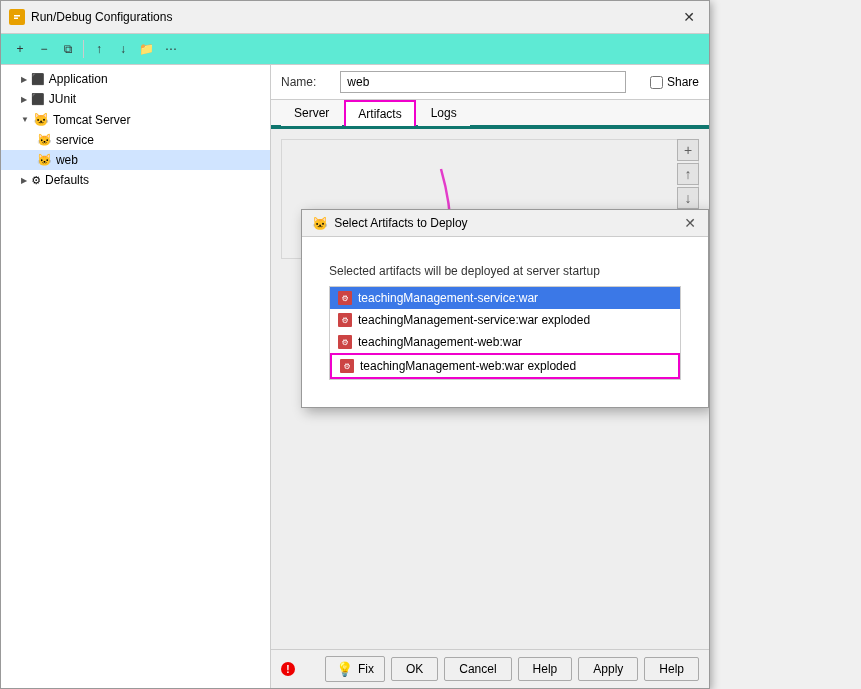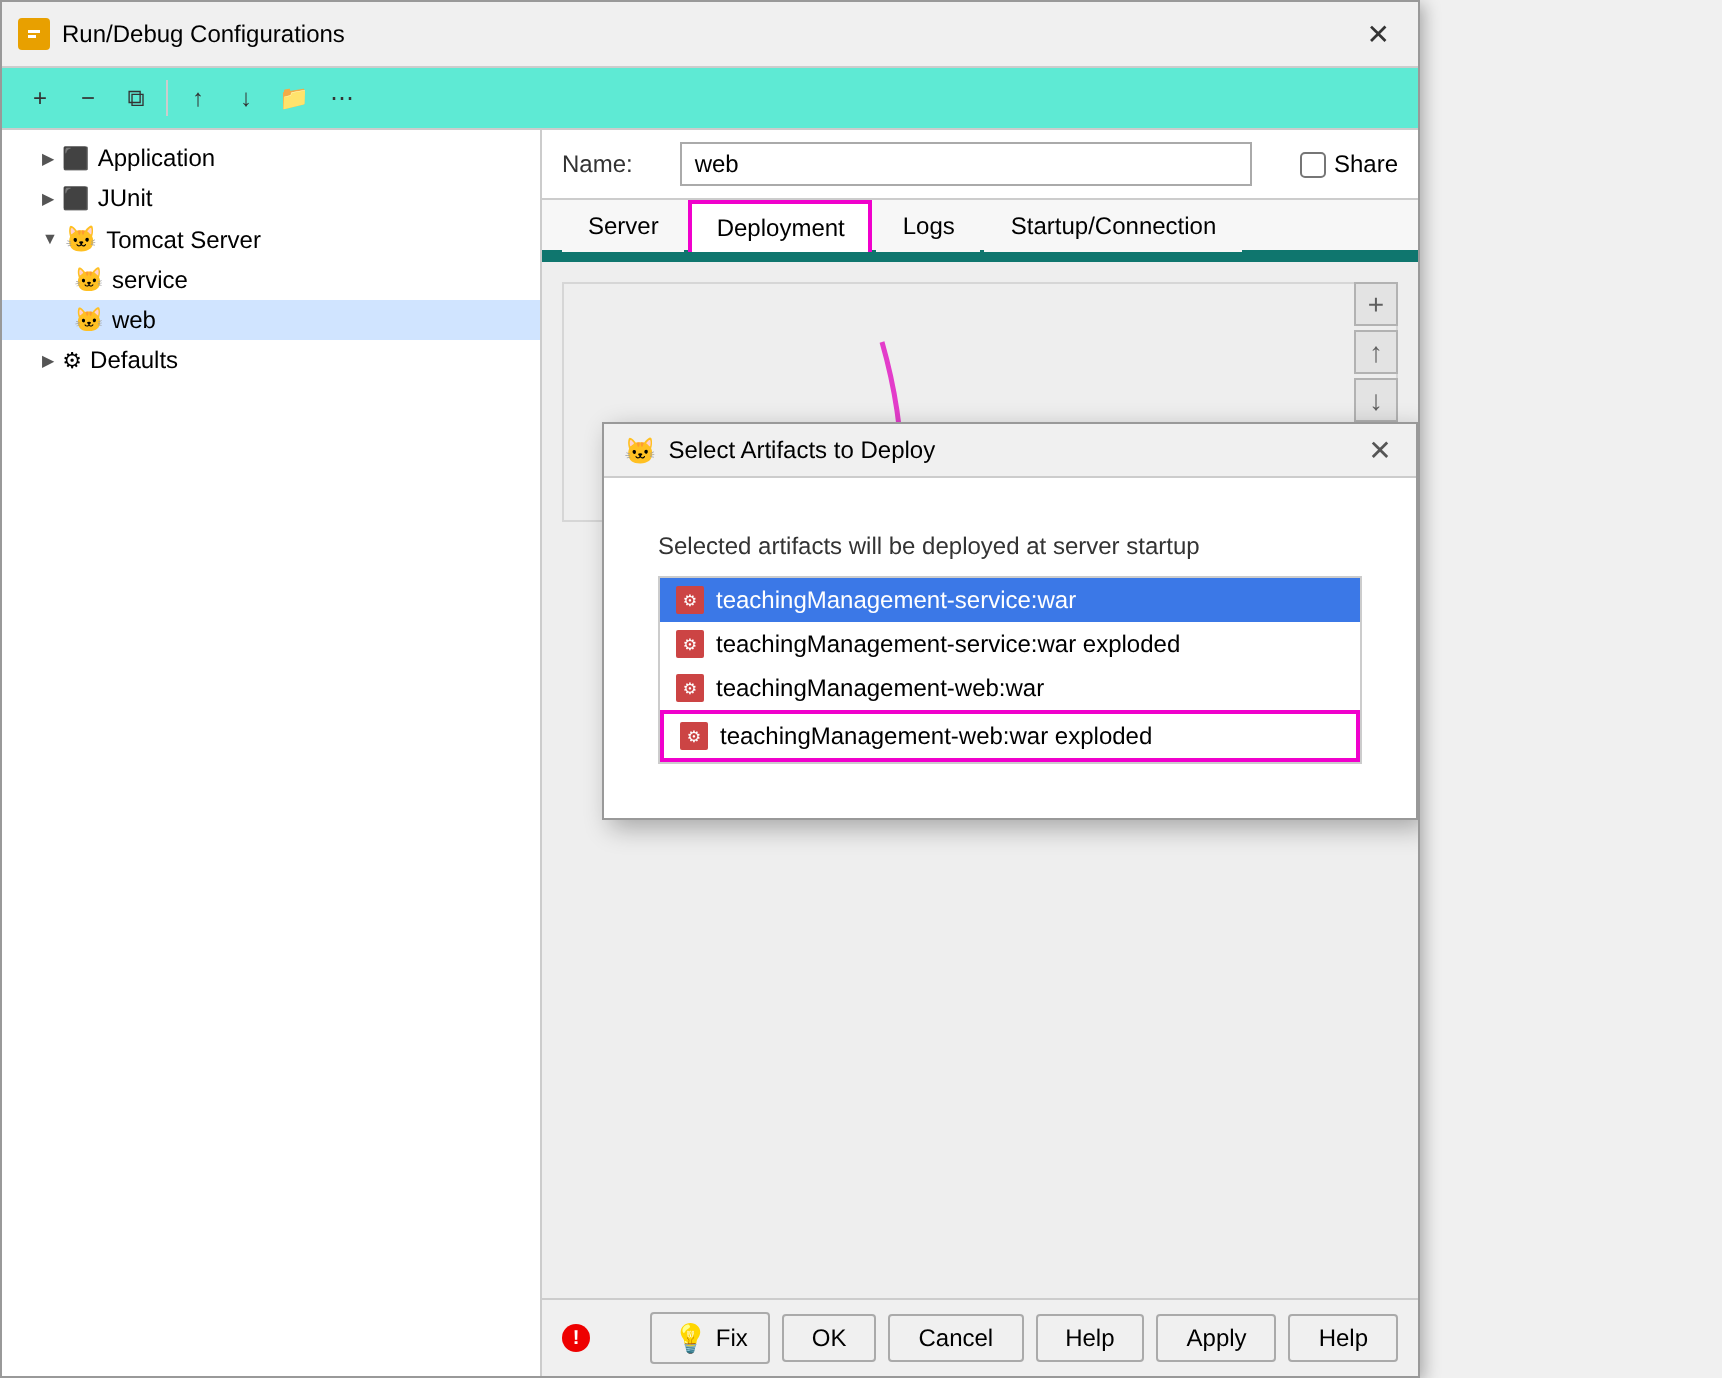--- a/index.html
+++ b/index.html
@@ -92,21 +92,21 @@
       max-width: 400px;
       border: 1px solid #aaa;
       padding: 2px 6px;
       font-size: 12px;
       height: 22px;
     }
     .share-checkbox { display: flex; align-items: center; gap: 4px; margin-left: auto; font-size: 12px; }
 
     .tabs-bar {
       display: flex;
-      border-bottom: 6px solid #0f766e;
+      border-bottom: 4px solid #0f766e;
       padding: 0 10px;
       background: #f7f7f7;
     }
     .tab {
       padding: 5px 12px;
       cursor: pointer;
       border: 1px solid transparent;
       margin-right: 2px;
       font-size: 12px;
       border-bottom: none;
@@ -337,27 +337,24 @@
           <input type="checkbox" style="">
           <span>Share</span>
         </div>
       </div>
 
       <div class="tabs-bar">
         <div class="tab">
           <span>Server</span>
         </div>
         <div class="tab active">
-          <span>Deployment</span>
+          <span>Artifacts</span>
         </div>
         <div class="tab">
           <span>Logs</span>
-        </div>
-        <div class="tab">
-          <span>Startup/Connection</span>
         </div>
       </div>
 
       <div class="panel-content">
         <div class="deploy-area">
         </div>
 
         <div class="right-buttons">
           <div class="side-btn">+</div>
           <div class="side-btn">↑</div>

